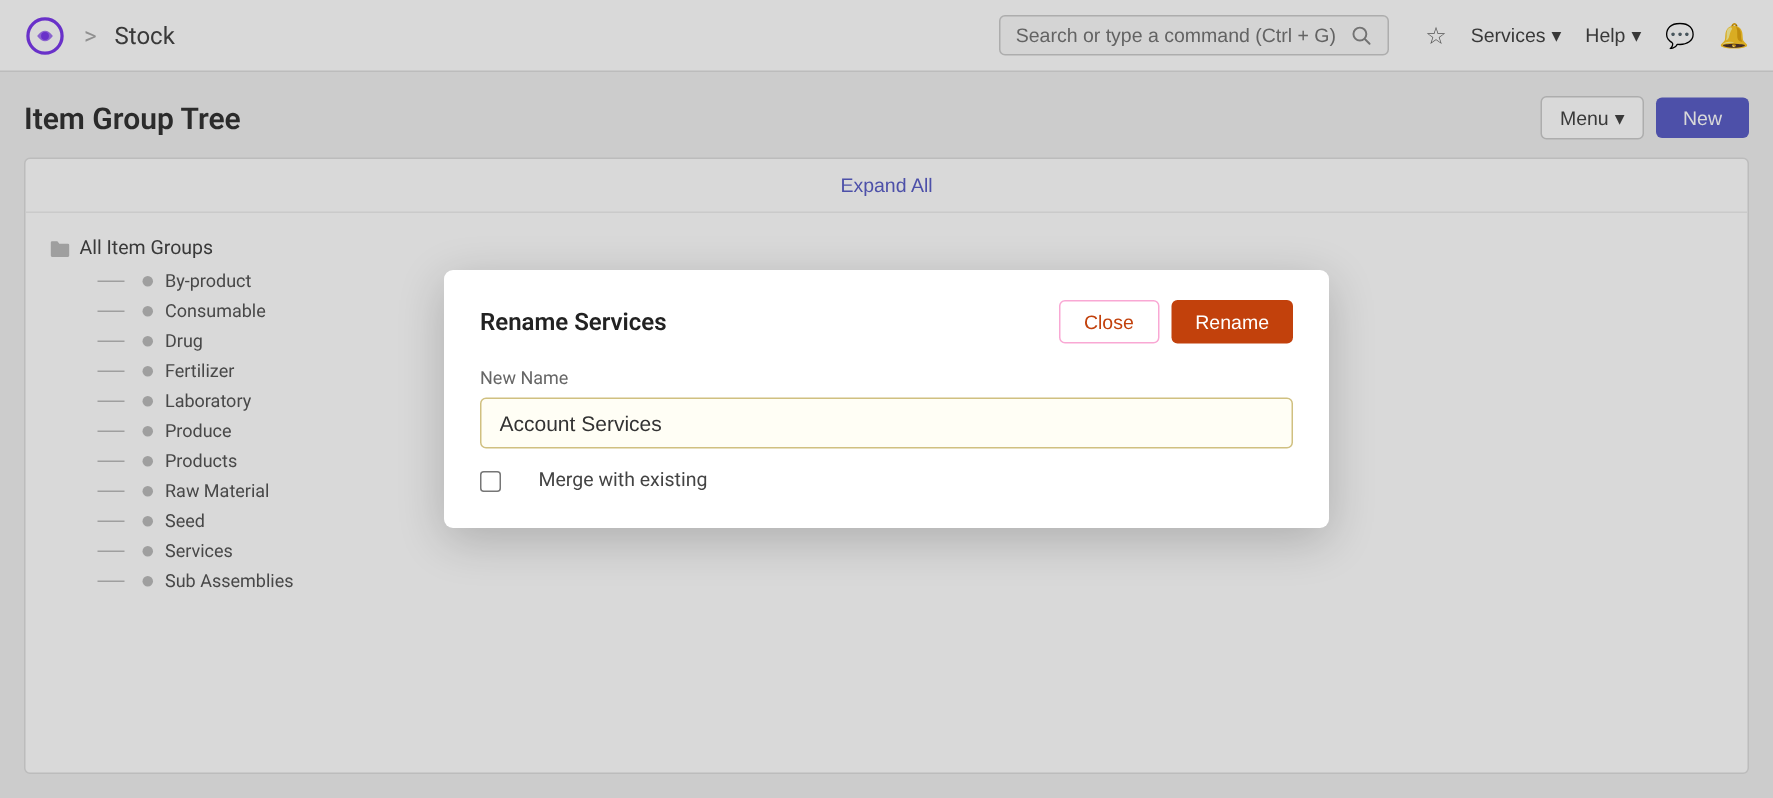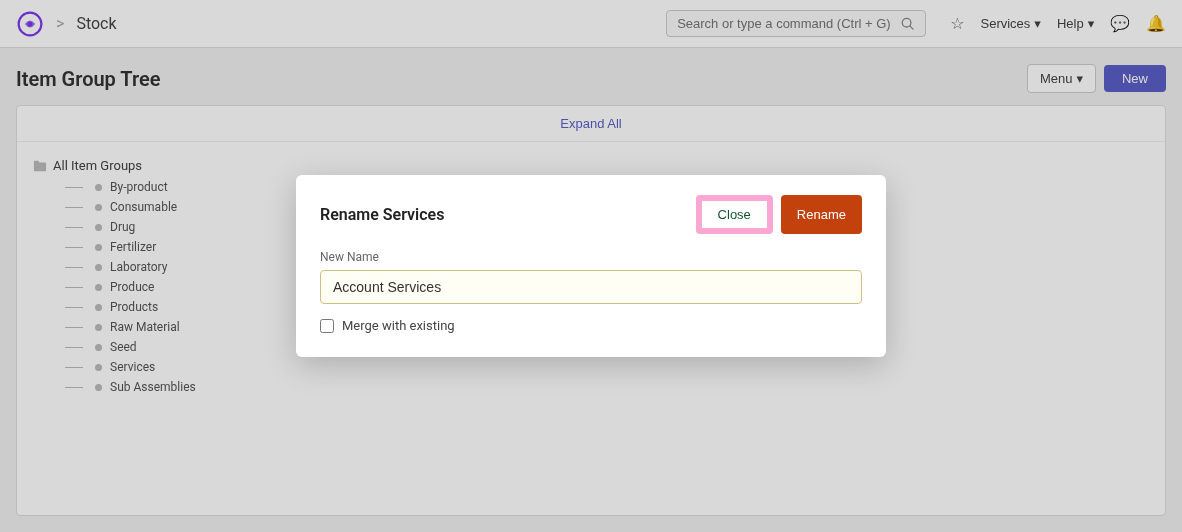--- a/index.html
+++ b/index.html
@@ -220,26 +220,26 @@
       font-size: 16px;
       font-weight: 600;
       color: #222;
     }
     .dialog-actions {
       display: flex;
       gap: 8px;
     }
     .btn-close {
       background: #fff;
-      border: 6px solid #f9a8d4;
+      border: 1px solid #f9a8d4;
       border-radius: 4px;
       padding: 6px 16px;
       font-size: 13px;
       cursor: pointer;
-      color: #14532d;
+      color: #c2410c;
     }
     .btn-rename {
       background: #c2410c;
       color: #fff;
       border: none;
       border-radius: 4px;
       padding: 6px 16px;
       font-size: 13px;
       font-weight: 500;
       cursor: pointer;
@@ -260,21 +260,21 @@
       padding: 8px 12px;
       font-size: 14px;
       color: #333;
       background: #fffef5;
       outline: none;
       margin-bottom: 14px;
     }
     .checkbox-row {
       display: flex;
       align-items: center;
-      gap: 8px;
+      gap: 25px;
     }
     .checkbox-row input[type="checkbox"] {
       width: 14px;
       height: 14px;
       cursor: pointer;
     }
     .checkbox-label {
       font-size: 13px;
       color: #444;
       cursor: pointer;

